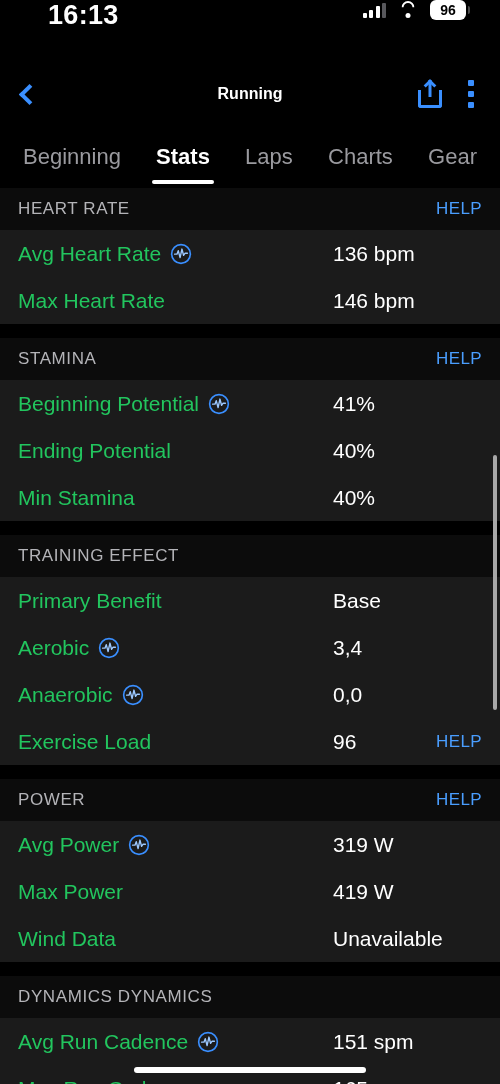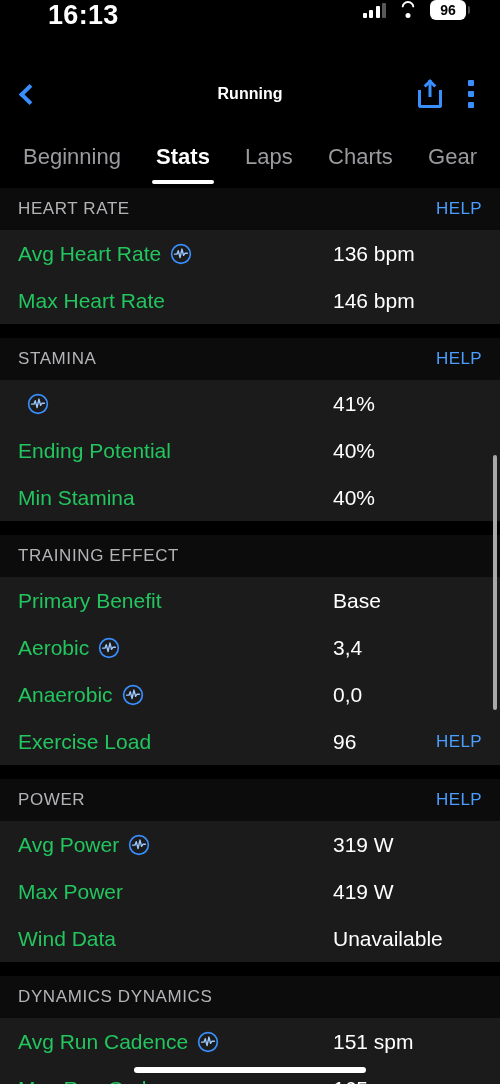--- a/index.html
+++ b/index.html
@@ -170,20 +170,21 @@
           <span class="row-val">146 bpm</span>
         </div>
       </div>
       <div class="gap"></div>
       <div class="sec-head">
         <span class="sec-title">STAMINA</span>
         <span class="help">HELP</span>
       </div>
       <div class="sec-body">
         <div class="row">
+          <span class="row-label">Beginning Potential</span>
           <span class="row-ic"><svg viewBox="0 0 24 24" width="22" height="22">
               <circle cx="12" cy="12" r="10.2" fill="none" stroke="#3a8fff" stroke-width="1.8"></circle>
               <path d="M5 12.2 H7.6 L9 8.4 L11 16 L13 6.6 L14.8 13.4 L16.3 11.2 H19" fill="none" stroke="#9cc8ff" stroke-width="1.5" stroke-linejoin="round" stroke-linecap="round"></path>
             </svg></span>
           <span class="row-val">41%</span>
         </div>
         <div class="row">
           <span class="row-label">Ending Potential</span>
           <span class="row-val">40%</span>
         </div>

